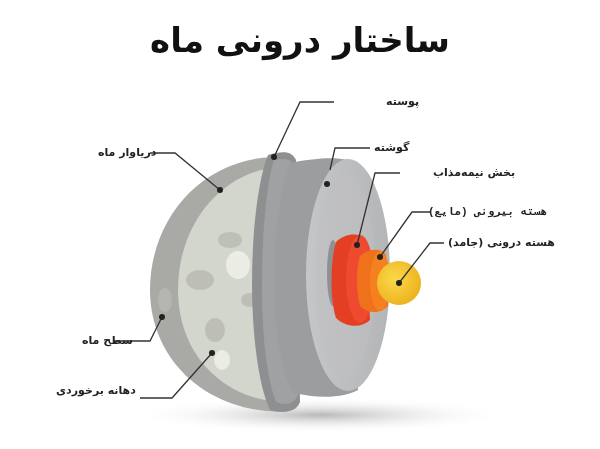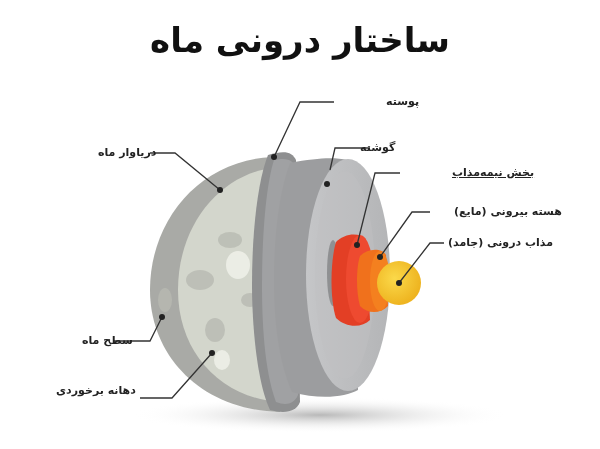--- a/index.html
+++ b/index.html
@@ -84,19 +84,19 @@
     <circle cx="357" cy="245" r="3"></circle>
     <circle cx="380" cy="257" r="3"></circle>
     <circle cx="399" cy="283" r="3"></circle>
     <circle cx="220" cy="190" r="3"></circle>
     <circle cx="162" cy="317" r="3"></circle>
     <circle cx="212" cy="353" r="3"></circle>
   </g>
 </svg>
 
 <div class="lbl" style="left:338px; top:95px;margin-left:48px;">پوسته</div>
-<div class="lbl" style="left:360px; top:141px;">گوشته</div>
-<div class="lbl" style="left:452px; top:166px;text-decoration:underline;">بخش نیمه‌مذاب</div>
-<div class="lbl" style="left:454px; top:205px;">هسته بیرونی (مایع)</div>
-<div class="lbl" style="left:448px; top:236px;">مذاب درونی (جامد)</div>
+<div class="lbl" style="left:374px; top:141px;">گوشته</div>
+<div class="lbl" style="left:433px; top:166px;">بخش نیمه‌مذاب</div>
+<div class="lbl" style="left:428px; top:205px;font-family:Liberation Mono, monospace;">هسته بیرونی (مایع)</div>
+<div class="lbl" style="left:448px; top:236px;">هسته درونی (جامد)</div>
 <div class="lbl" style="left:98px; top:146px;text-align:center;">درياوار ماه</div>
 <div class="lbl" style="left:62px; top:334px;margin-left:20px;">سطح ماه</div>
 <div class="lbl" style="left:56px; top:384px;">دهانه برخوردی</div>
 
 </body></html>

